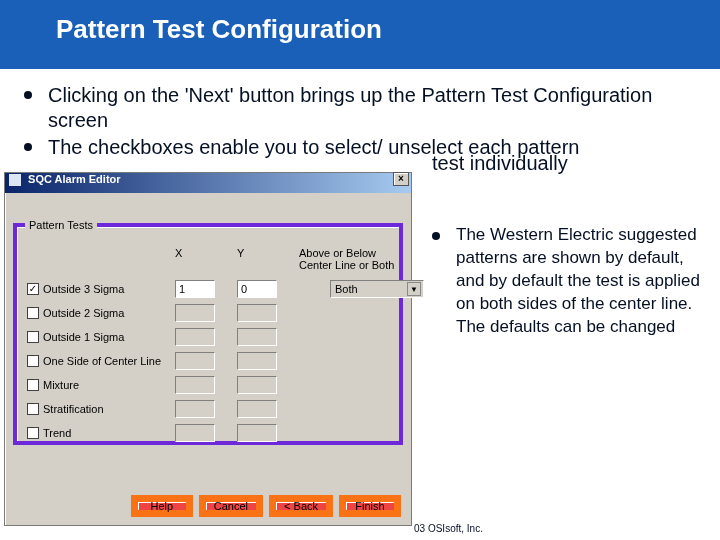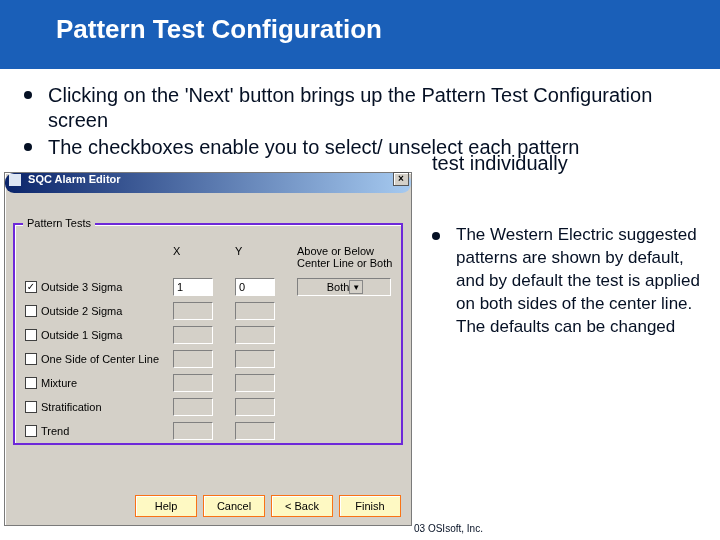--- a/index.html
+++ b/index.html
@@ -70,21 +70,20 @@
   }
   .dlg-titlebar {
     display: flex;
     align-items: center;
     justify-content: space-between;
     height: 20px;
     background: linear-gradient(90deg, #0a246a, #a6caf0);
     color: #fff;
     padding: 0 2px 8px 4px;
     font-weight: bold;
-    border-radius: 9px;
   }
   .dlg-titlebar .titlebar-icon {
     display: inline-block; width: 12px; height: 12px;
     background: #dde6f4; margin-right: 4px;
     vertical-align: middle;
   }
   .dlg-titlebar .titlebar-title { vertical-align: middle; }
   .close-btn {
     width: 16px; height: 14px;
     background: #d4d0c8;
@@ -93,21 +92,21 @@
     font-size: 10px; line-height: 12px; text-align: center;
     color: #000; font-family: Arial;
     cursor: pointer;
   }
   .dlg-body {
     position: relative;
     padding: 30px 8px 8px 8px;
     height: calc(100% - 20px);
   }
   .group {
-    border: 2px solid #6d28d9;
+    border: 4px solid #6d28d9;
     box-shadow: 1px 1px 0 #fff inset;
     height: 222px;
     position: relative;
     padding: 20px 8px 10px 10px;
   }
   .group-label {
     position: absolute;
     top: -8px; left: 8px;
     background: #d4d0c8;
     padding: 0 4px;
@@ -154,40 +153,41 @@
     font-size: 11px;
   }
   .num-input.active { background: #fff; }
   .select {
     width: 94px; height: 18px;
     background: #d4d0c8;
     border-top: 1px solid #808080;
     border-left: 1px solid #808080;
     border-right: 1px solid #fff;
     border-bottom: 1px solid #fff;
-    display: flex; align-items: center; justify-content: center;
+    display: flex; align-items: center; justify-content: space-between;
     padding: 0 2px 0 4px;
     font-size: 11px;
+    margin-left: 31px;
   }
   .select .arrow {
     width: 14px; height: 14px;
     background: #d4d0c8;
     border: 1px solid #888;
     display: flex; align-items: center; justify-content: center;
     font-size: 8px;
   }
   .btn-row {
     position: absolute;
     right: 10px; bottom: 8px;
     display: flex; gap: 6px;
   }
   .btn {
     min-width: 62px; height: 22px;
-    background: #fef9c3;
-    border: 1px solid #f97316;
+    background: #ef4444;
+    border: 7px solid #f97316;
     box-shadow: 1px 1px 0 #fff inset;
     display: flex; align-items: center; justify-content: center;
     font-size: 11px;
     padding: 0 8px;
     cursor: pointer;
   }
   .copyright {
     position: absolute;
     left: 414px;
     bottom: 6px;

